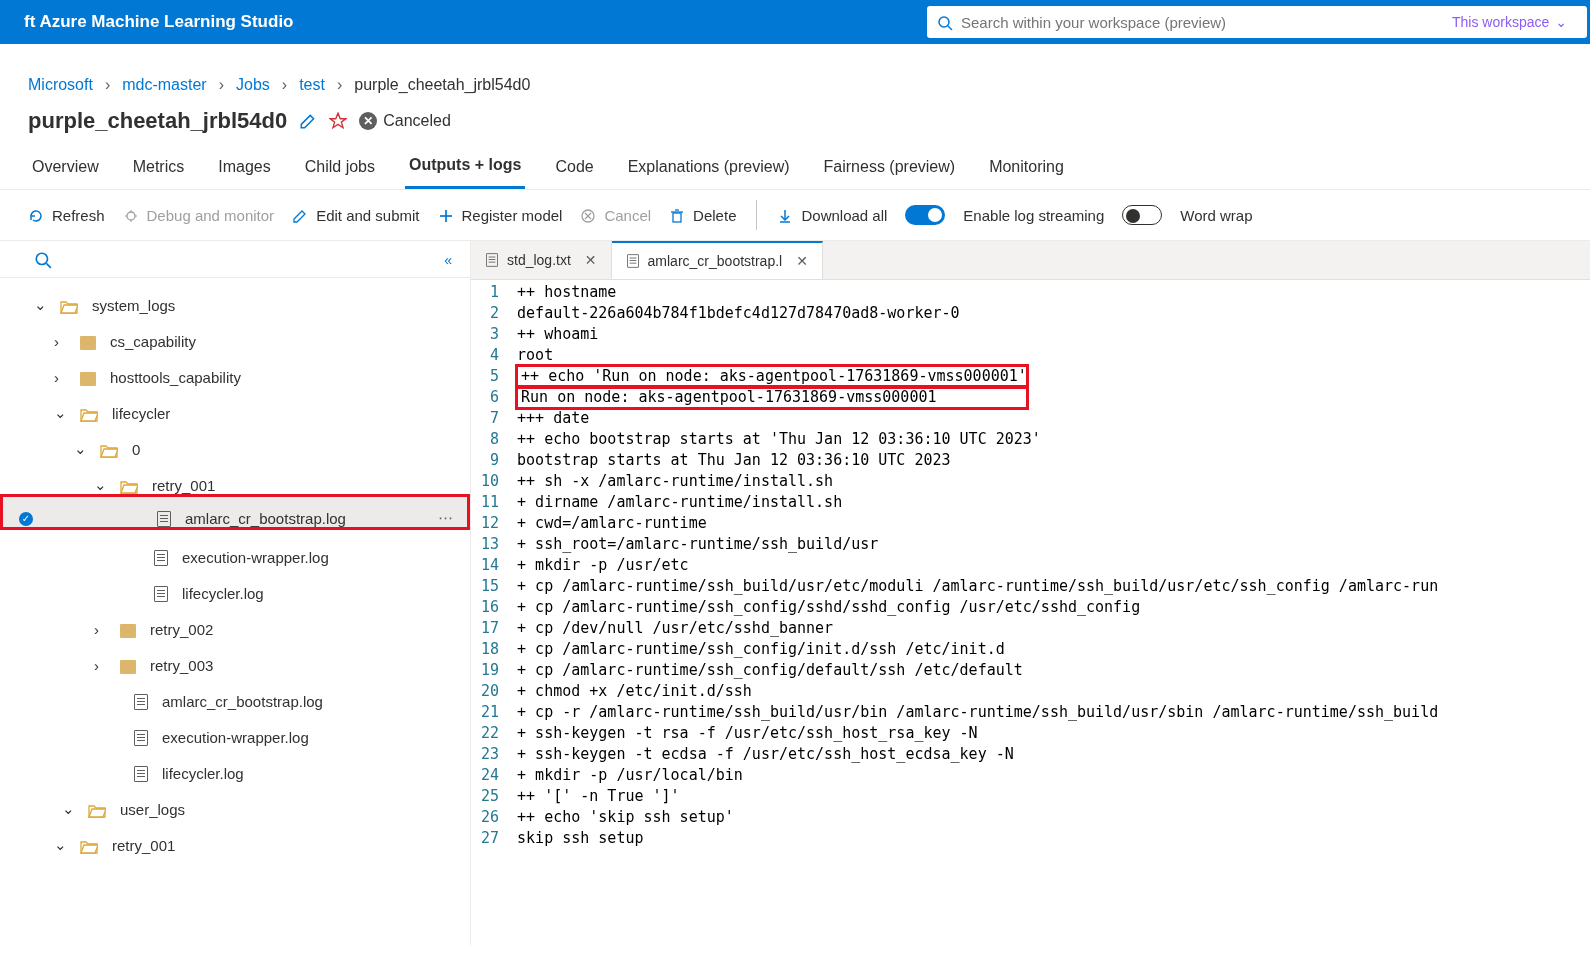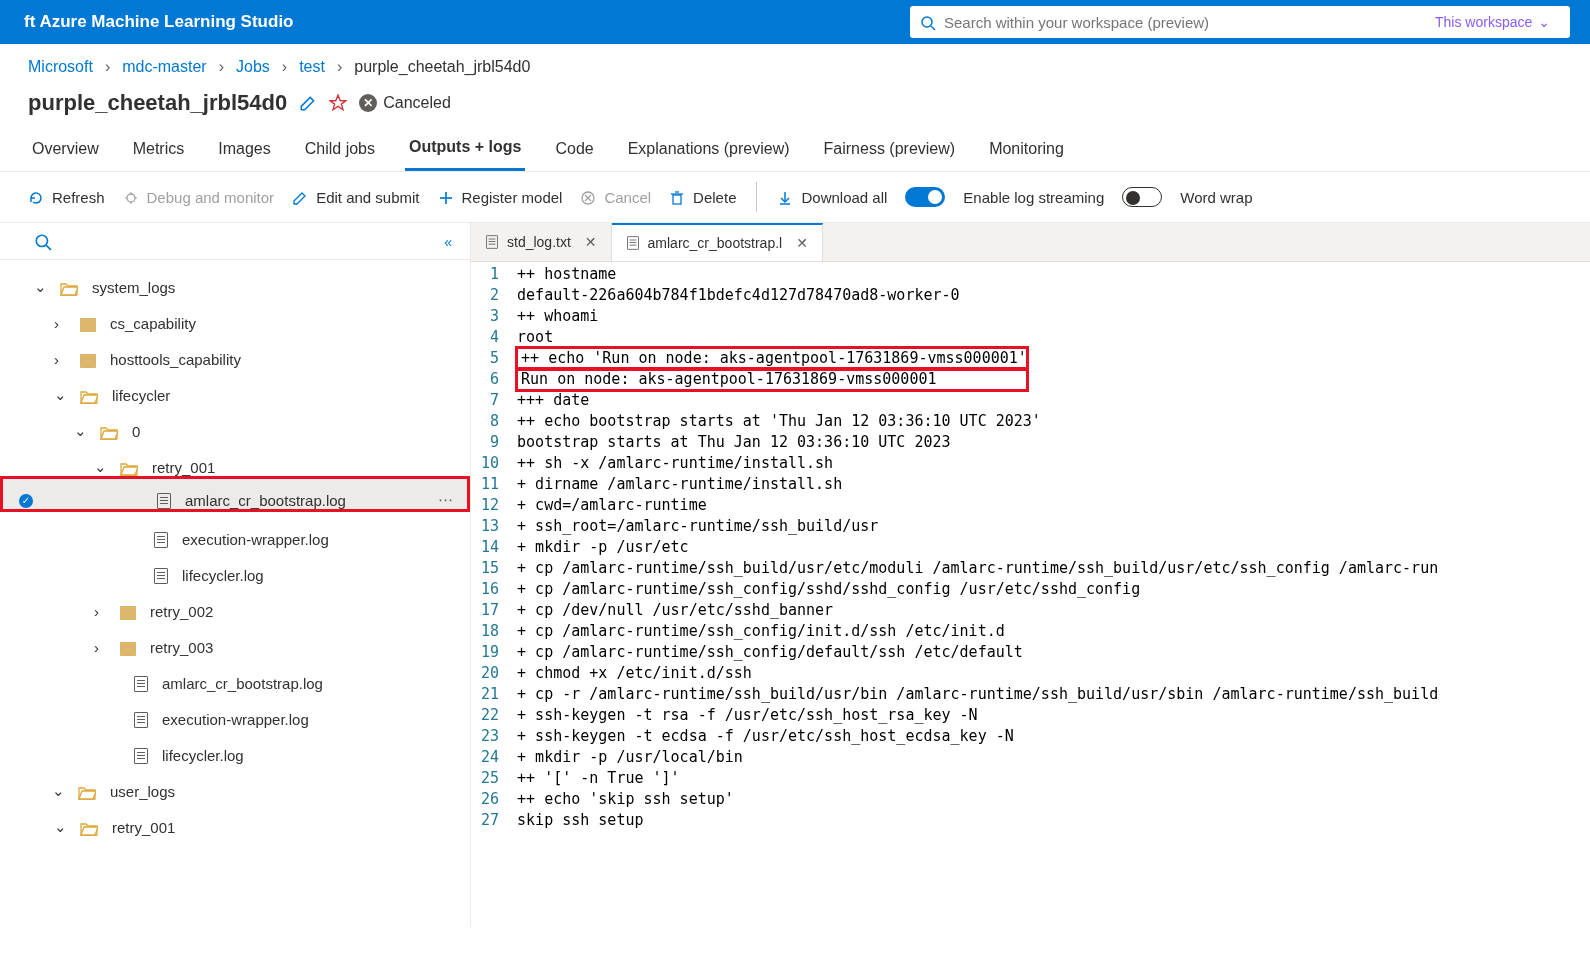--- a/index.html
+++ b/index.html
@@ -2,27 +2,27 @@
 <html><head>
 <meta charset="utf-8">
 <style>
   * { box-sizing: border-box; margin: 0; padding: 0; }
   body { font-family: "Segoe UI", -apple-system, sans-serif; font-size: 14px; color: #323130; background: #fff; overflow-x: hidden; }
 
   
   .topbar { background: #0078d4; color: #fff; display: flex; align-items: center; height: 44px; padding: 0 0 0 20px; }
   .brand { font-size: 17px; font-weight: 600; padding-left: 4px; }
   .topbar-spacer { flex: 1; }
-  .searchbox { display: flex; align-items: center; background: #fff; width: 660px; height: 32px; border-radius: 3px; padding: 0 10px; margin-right: 20px; }
+  .searchbox { display: flex; align-items: center; background: #fff; width: 660px; height: 32px; border-radius: 3px; padding: 0 10px; margin-right: 3px; }
   .searchbox .sicon { color: #0078d4; margin-right: 8px; }
   .searchbox input { flex: 1; border: none; outline: none; font-size: 15px; color: #605e5c; background: transparent; }
   .scope-btn { color: #8b5cf6; font-size: 14px; display:flex; align-items:center; gap:6px; padding:0 10px; cursor:pointer; }
 
   
-  .breadcrumb { display: flex; align-items: center; padding: 14px 28px 8px; font-size: 16px; }
+  .breadcrumb { display: flex; align-items: center; padding: 32px 28px 8px; font-size: 16px; }
   .breadcrumb a { color: #0078d4; text-decoration: none; }
   .breadcrumb .sep { margin: 0 12px; color: #605e5c; }
   .breadcrumb .current { color: #323130; }
 
   
   .title-row { display: flex; align-items: center; padding: 6px 28px 8px; gap: 12px; }
   .title-row h1 { font-size: 22px; font-weight: 600; }
   .title-row .status { display:flex; align-items:center; gap:6px; color:#323130; font-size:16px; }
   .cancel-circle { width:18px; height:18px; border-radius:50%; background:#605e5c; display:inline-flex; align-items:center; justify-content:center; color:#fff; font-size:12px; font-weight:bold; }
 
@@ -288,21 +288,21 @@
         <span>amlarc_cr_bootstrap.log</span>
       </div>
       <div class="node" style="padding-left:134px;gap:14px;">
         <span class="file-ico"></span>
         <span>execution-wrapper.log</span>
       </div>
       <div class="node" style="padding-left:134px;gap:14px;">
         <span class="file-ico"></span>
         <span>lifecycler.log</span>
       </div>
-      <div class="node" style="padding-left:52px;gap:14px;">
+      <div class="node" style="padding-left:34px;gap:14px;margin-left:28px;">
         <span class="chev expanded"></span>
         <span><svg width="18" height="14" viewBox="0 0 18 14">
               <path d="M1 2h5l2 2h9v9H1z" fill="none" stroke="#dda83a" stroke-width="1.3"></path>
               <path d="M1 13 L4 5 H18 L15 13 Z" fill="#fff" stroke="#dda83a" stroke-width="1.3"></path>
             </svg></span>
         <span>user_logs</span>
       </div>
       <div class="node" style="padding-left:54px;gap:14px;">
         <span class="chev expanded"></span>
         <span><svg width="18" height="14" viewBox="0 0 18 14">

